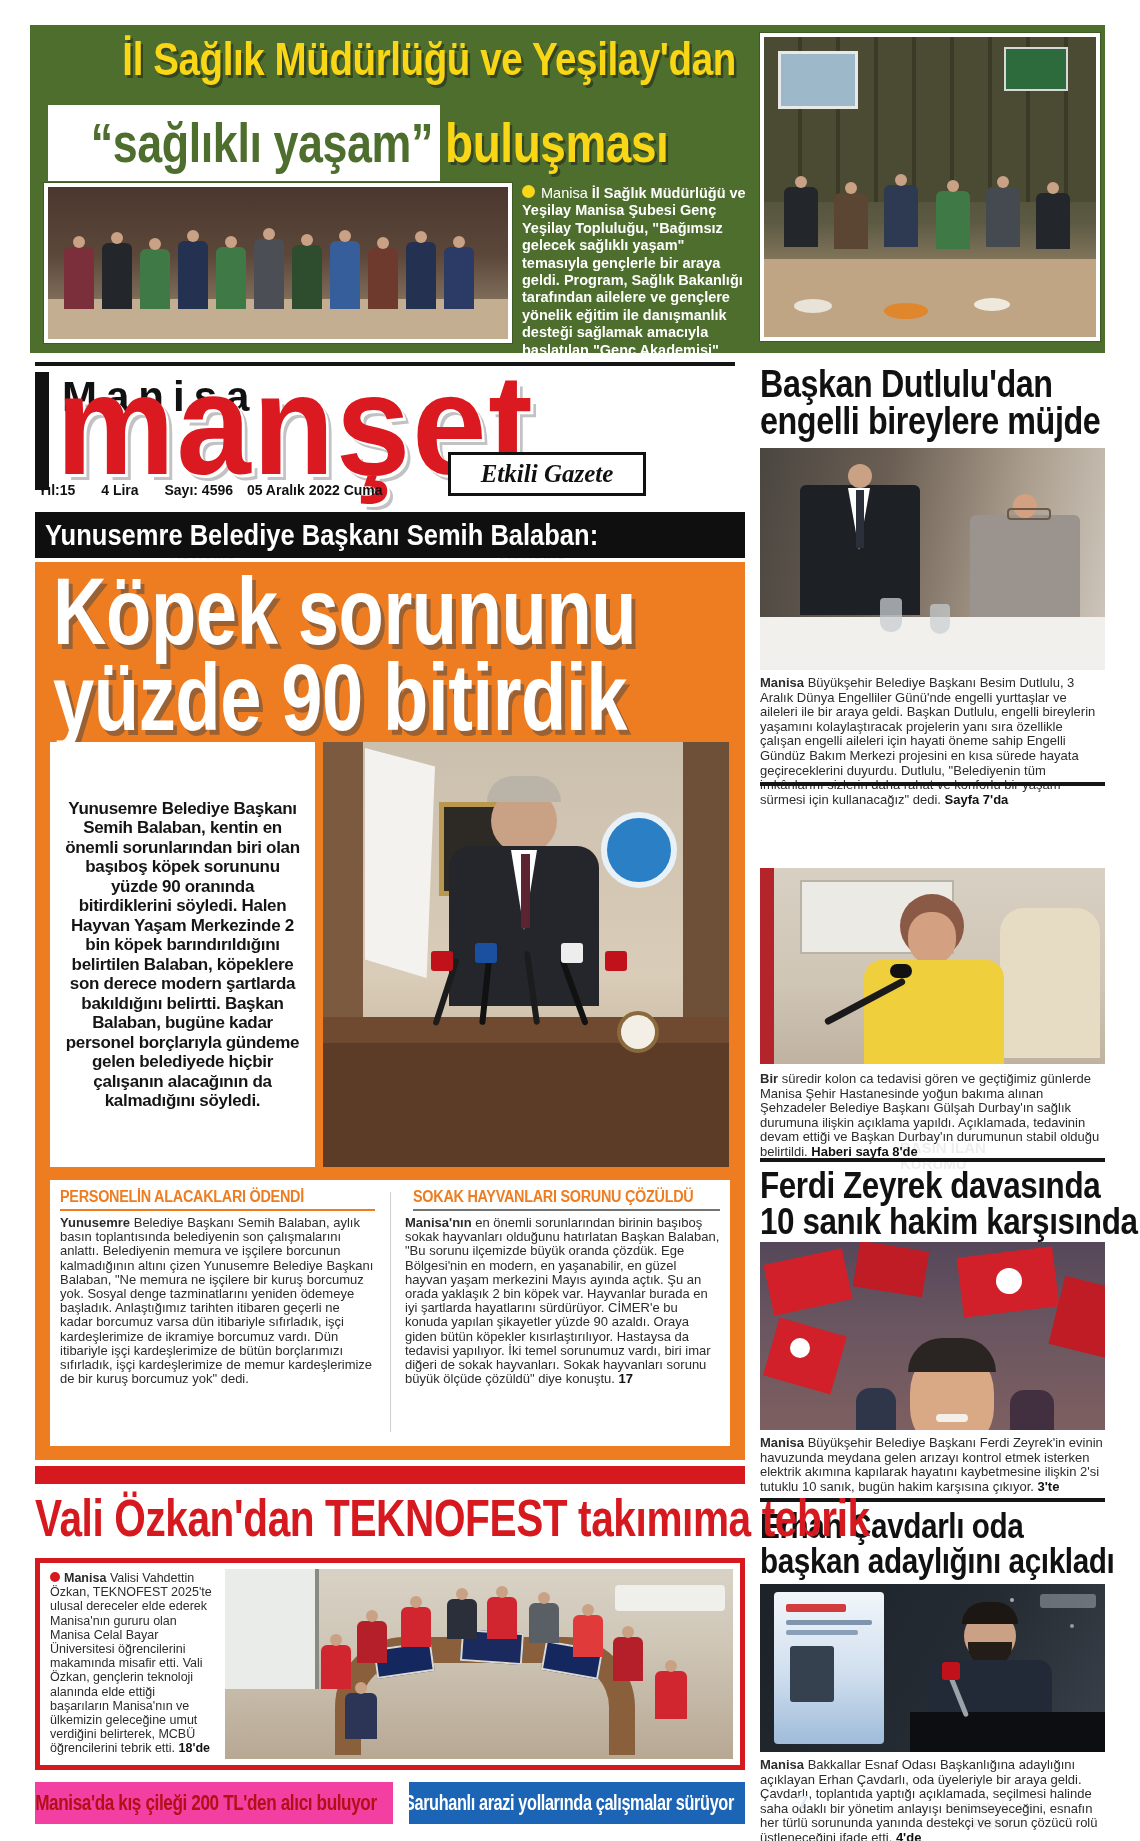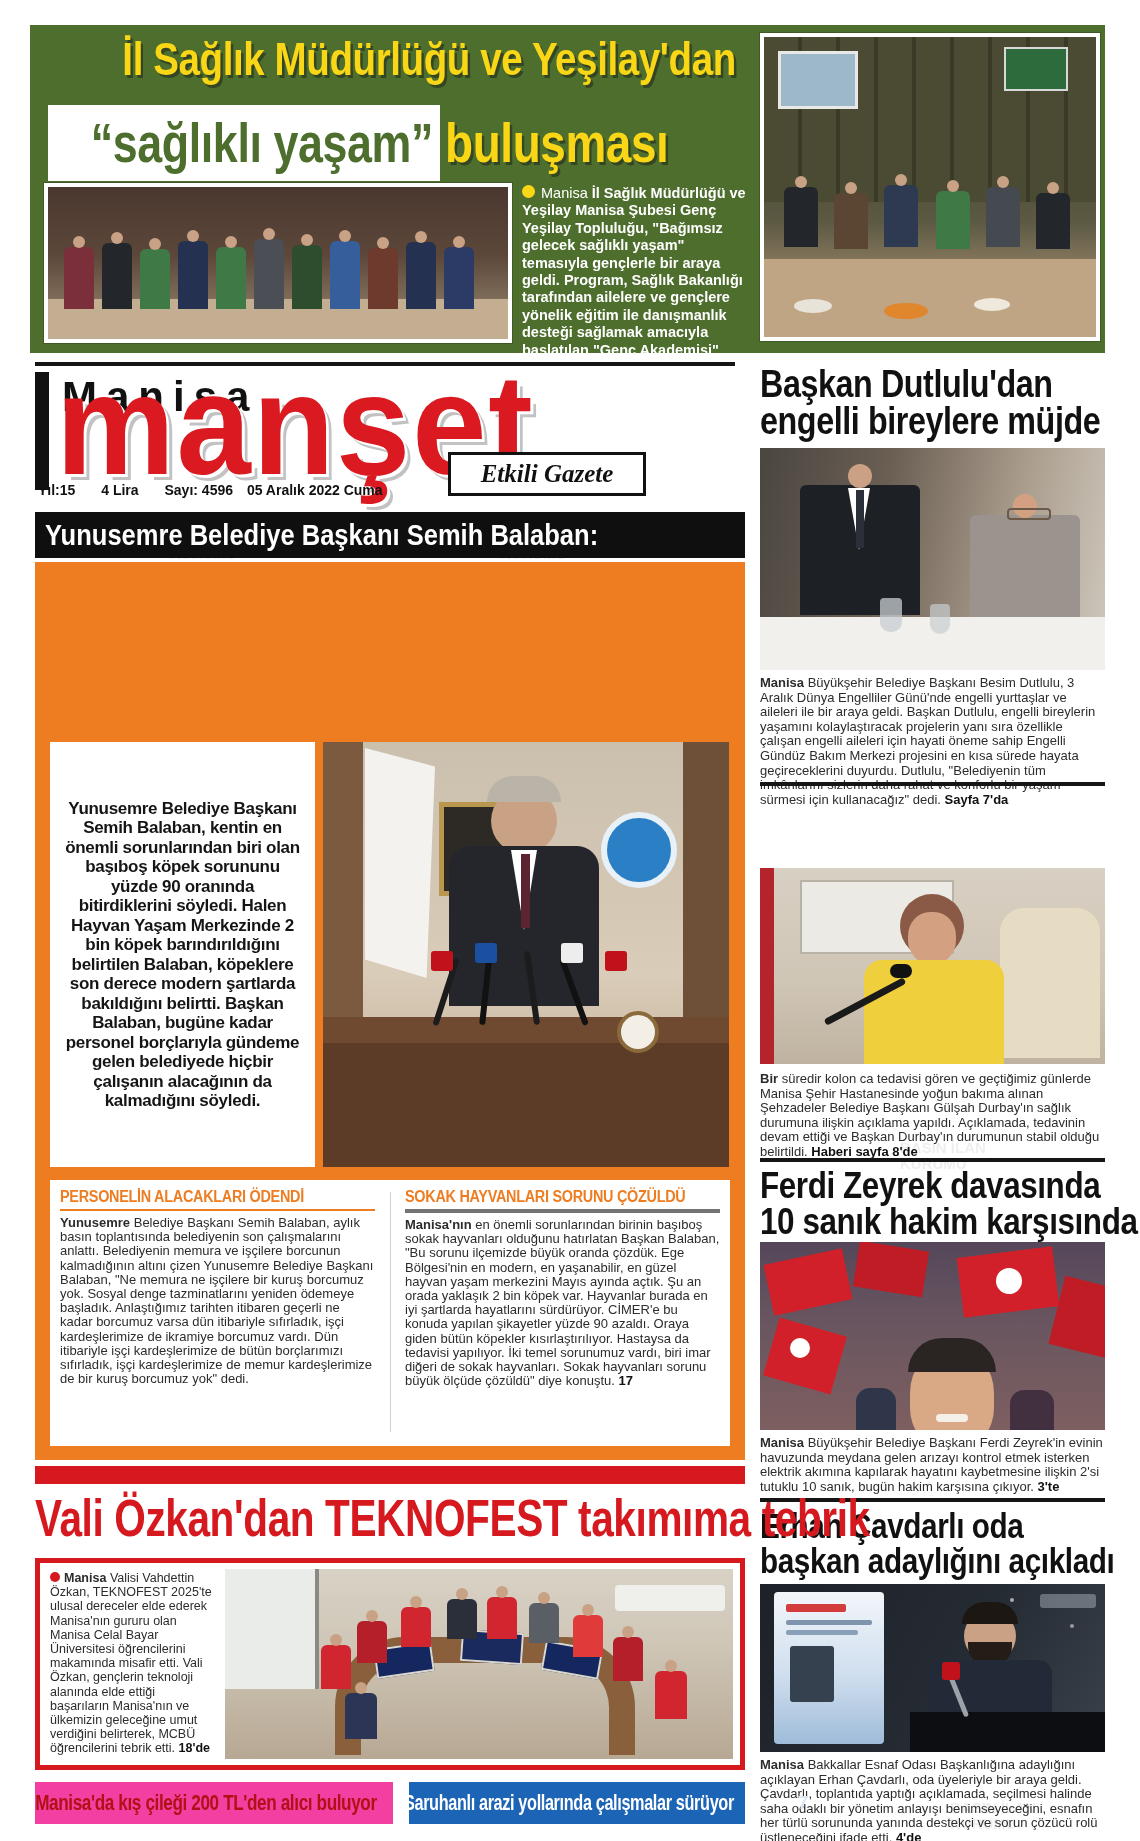--- a/index.html
+++ b/index.html
@@ -192,20 +192,24 @@
     <span class="lead">Manisa</span>
     <span>Bakkallar Esnaf Odası Başkanlığına adaylığını açıklayan Erhan Çavdarlı, oda üyeleriyle bir araya geldi. Çavdarlı, toplantıda yaptığı açıklamada, seçilmesi halinde saha odaklı bir yönetim anlayışı benimseyeceğini, esnafın her türlü sorununda yanında destekçi ve sorun çözücü rolü üstleneceğini ifade etti.</span>
     <span class="pref">4'de</span>
   </div>
 
   <div class="a" style="left:35px;top:512px;width:710px;height:46px;background:#0f0f0f;color:#fff;font-weight:bold;font-size:29px;line-height:46px;padding-left:10px;box-sizing:border-box;">
     <span class="cnd" style="--s:.88">Yunusemre Belediye Başkanı Semih Balaban:</span>
   </div>
 
   <div class="a" style="left:35px;top:562px;width:710px;height:898px;background:#ee7d22;">
+    <div class="a hl" style="left:18px;top:6px;color:#fff;font-size:95px;line-height:86px;text-shadow:5px 5px 0 rgba(70,70,70,.5);">
+      <div><span class="cnd" style="--s:.78">Köpek sorununu</span></div>
+      <div><span class="cnd" style="--s:.78">yüzde 90 bitirdik</span></div>
+    </div>
 
     <div class="a" style="left:15px;top:180px;width:265px;height:425px;background:#fff;display:flex;align-items:center;justify-content:center;">
       <div style="width:236px;text-align:center;font-weight:bold;font-size:17px;line-height:19.5px;color:#151515;letter-spacing:-.3px;">Yunusemre Belediye Başkanı Semih Balaban, kentin en önemli sorunlarından biri olan başıboş köpek sorununu yüzde 90 oranında bitirdiklerini söyledi. Halen Hayvan Yaşam Merkezinde 2 bin köpek barındırıldığını belirtilen Balaban, köpeklere son derece modern şartlarda bakıldığını belirtti. Başkan Balaban, bugüne kadar personel borçlarıyla gündeme gelen belediyede hiçbir çalışanın alacağının da kalmadığını söyledi.</div>
     </div>
 
     <div class="ph" style="left:288px;top:180px;width:406px;height:425px;background:linear-gradient(180deg,#cbbfae 0%,#d9ccb8 55%,#b9a489 100%);">
       <div class="a" style="left:0;top:0;width:40px;height:100%;background:#7b5a40;"></div>
       <div class="a" style="right:0;top:0;width:46px;height:100%;background:#6e5039;"></div>
       <div class="a" style="left:42px;top:6px;width:70px;height:230px;background:#f4f2ee;clip-path:polygon(0 0,100% 8%,88% 100%,0 92%);"></div>
       <div class="a" style="left:116px;top:60px;width:64px;height:84px;background:#2d2a26;border:5px solid #b9974e;"></div>
@@ -230,21 +234,21 @@
     <div class="a" style="left:15px;top:618px;width:680px;height:266px;background:#fff;">
       <div class="a" style="left:0;top:8px;width:335px;height:250px;padding:0 10px;box-sizing:border-box;">
         <div style="color:#ee7d22;font-weight:bold;font-size:16px;border-bottom:2px solid #ee7d22;padding-bottom:3px;margin-bottom:5px;letter-spacing:-.3px;"><span class="cnd" style="--s:.9">PERSONELİN ALACAKLARI ÖDENDİ</span></div>
         <div style="font-size:13px;line-height:14.2px;color:#2c2c2c;">
           <span class="lead">Yunusemre</span>
           <span>Belediye Başkanı Semih Balaban, aylık basın toplantısında belediyenin son çalışmalarını anlattı. Belediyenin memura ve işçilere borcunun kalmadığının altını çizen Yunusemre Belediye Başkanı Balaban, "Ne memura ne işçilere bir kuruş borcumuz yok. Sosyal denge tazminatlarını yeniden ödemeye başladık. Anlaştığımız tarihten itibaren geçerli ne kadar borcumuz varsa dün itibariyle sıfırladık, işçi kardeşlerimize de ikramiye borcumuz vardı. Dün itibariyle işçi kardeşlerimize de bütün borçlarımızı sıfırladık, işçi kardeşlerimize de memur kardeşlerimize de bir kuruş borcumuz yok" dedi.</span>
         </div>
       </div>
       <div class="a" style="left:340px;top:12px;width:1px;height:240px;background:#cfcfcf;"></div>
       <div class="a" style="left:345px;top:8px;width:335px;height:250px;padding:0 10px;box-sizing:border-box;">
-        <div style="color:#ee7d22;font-weight:bold;font-size:16px;border-bottom:4px solid #737373;padding-bottom:3px;margin-bottom:5px;letter-spacing:-.3px;"><span class="cnd" style="--s:.9">SOKAK HAYVANLARI SORUNU ÇÖZÜLDÜ</span></div>
+        <div style="color:#ee7d22;font-weight:bold;font-size:16px;border-bottom:2px solid #737373;padding-bottom:3px;margin-bottom:5px;letter-spacing:-.3px;margin-left:8px;"><span class="cnd" style="--s:.9">SOKAK HAYVANLARI SORUNU ÇÖZÜLDÜ</span></div>
         <div style="font-size:13px;line-height:14.2px;color:#2c2c2c;">
           <span class="lead">Manisa'nın</span>
           <span>en önemli sorunlarından birinin başıboş sokak hayvanları olduğunu hatırlatan Başkan Balaban, "Bu sorunu ilçemizde büyük oranda çözdük. Ege Bölgesi'nin en modern, en yaşanabilir, en güzel hayvan yaşam merkezini Mayıs ayında açtık. Şu an orada yaklaşık 2 bin köpek var. Hayvanlar burada en iyi şartlarda hayatlarını sürdürüyor. CİMER'e bu konuda yapılan şikayetler yüzde 90 azaldı. Oraya giden bütün köpekler kısırlaştırılıyor. Hastaysa da tedavisi yapılıyor. İki temel sorunumuz vardı, biri imar diğeri de sokak hayvanları. Sokak hayvanları sorunu büyük ölçüde çözüldü" diye konuştu.</span>
           <span class="pref">17</span>
         </div>
       </div>
     </div>
   </div>
 
   <div class="a" style="left:35px;top:1466px;width:710px;height:18px;background:#d6191f;"></div>

